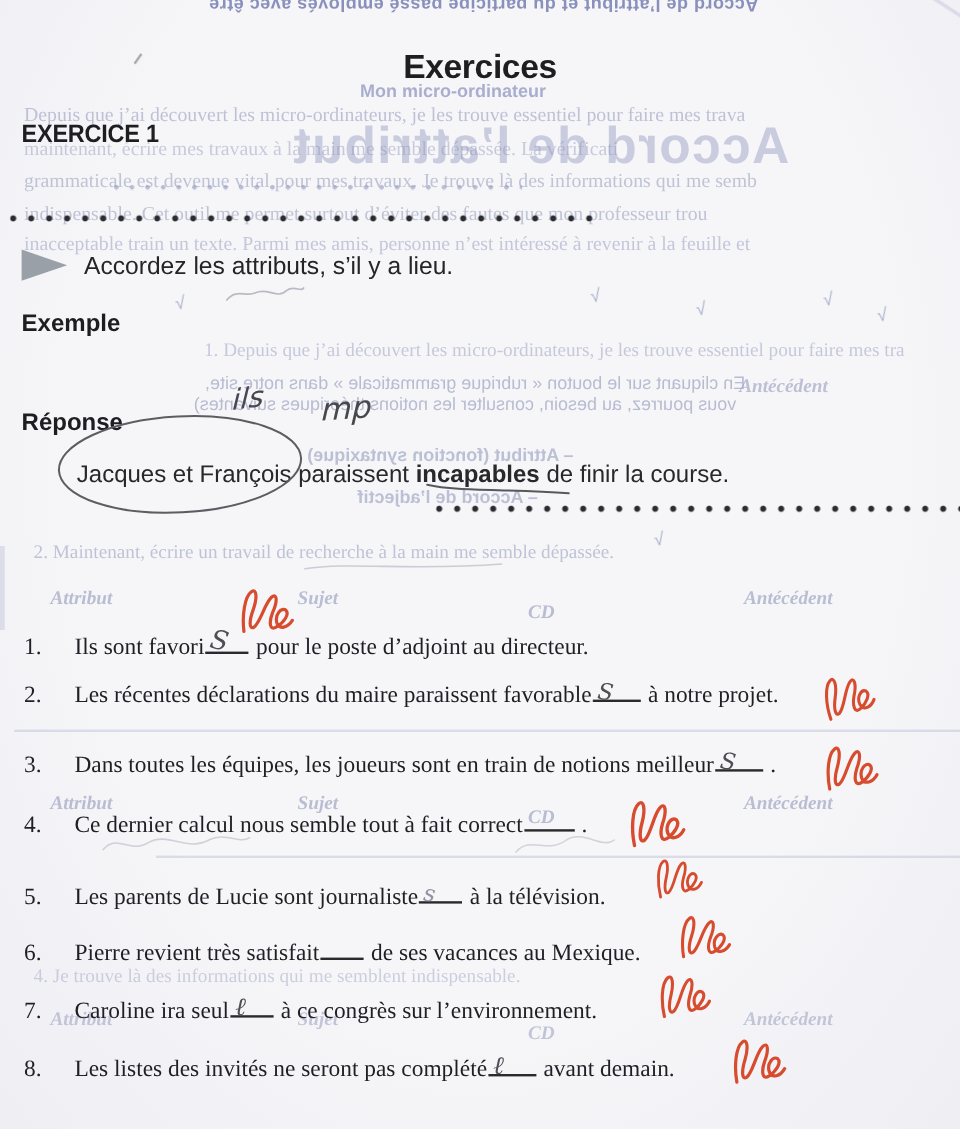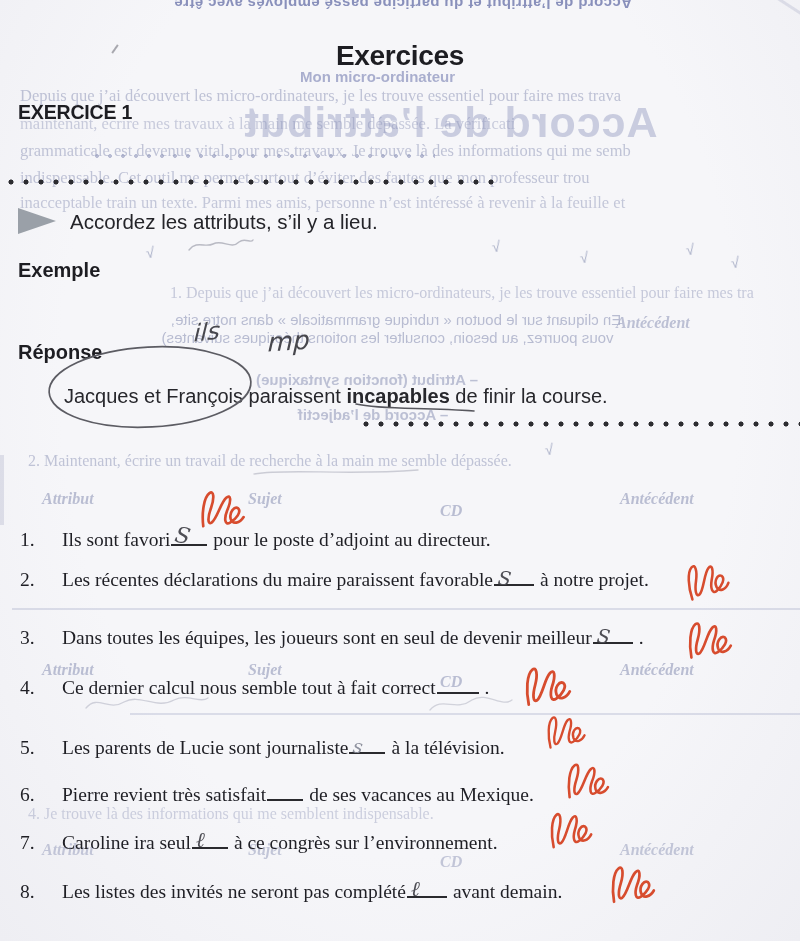--- a/index.html
+++ b/index.html
@@ -188,21 +188,21 @@
   <div class="item i1">
     <span class="num">1.</span>
     <span class="itxt"><span>Ils sont favori</span><span class="blank w36"><span class="ans ans-big">S</span></span><span>pour le poste d’adjoint au directeur.</span></span>
   </div>
   <div class="item i2">
     <span class="num">2.</span>
     <span class="itxt"><span>Les récentes déclarations du maire paraissent favorable</span><span class="blank w40"><span class="ans">S</span></span><span>à notre projet.</span></span>
   </div>
   <div class="item i3">
     <span class="num">3.</span>
-    <span class="itxt"><span>Dans toutes les équipes, les joueurs sont en seul de devenir meilleur</span><span class="blank w40"><span class="ans">S</span></span><span>.</span></span>
+    <span class="itxt"><span>Dans toutes les équipes, les joueurs sont en train de notions meilleur</span><span class="blank w40"><span class="ans">S</span></span><span>.</span></span>
   </div>
   <div class="item i4">
     <span class="num">4.</span>
     <span class="itxt"><span>Ce dernier calcul nous semble tout à fait correct</span><span class="blank w42"><span class="ans"></span></span><span>.</span></span>
   </div>
   <div class="item i5">
     <span class="num">5.</span>
     <span class="itxt"><span>Les parents de Lucie sont journaliste</span><span class="blank w36"><span class="ans ans-light">s</span></span><span>à la télévision.</span></span>
   </div>
   <div class="item i6">

